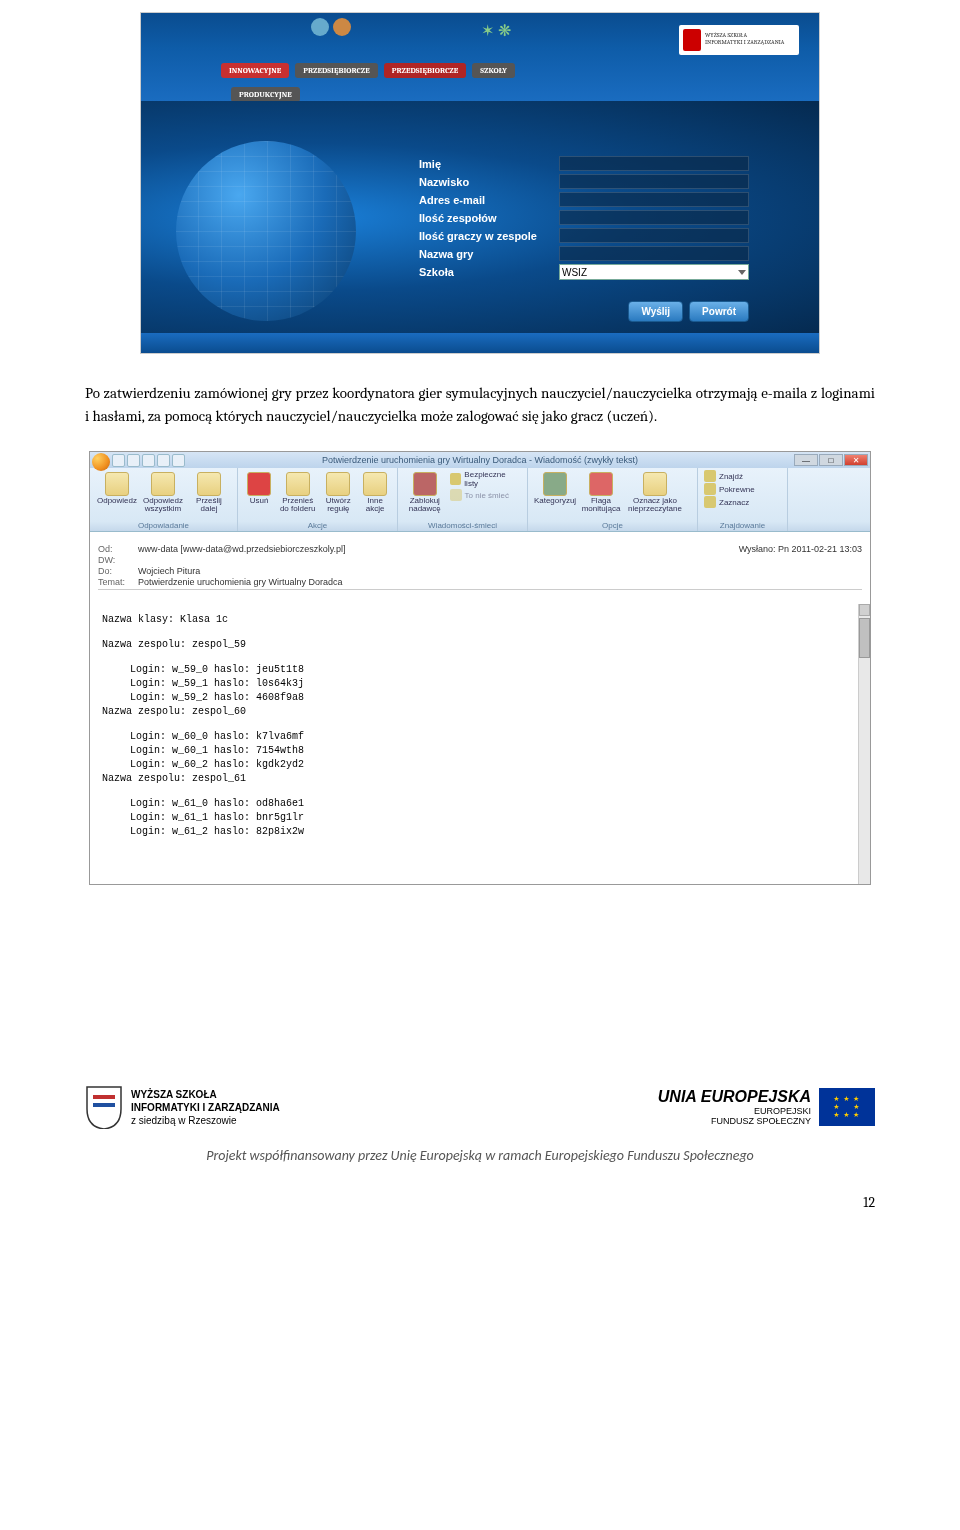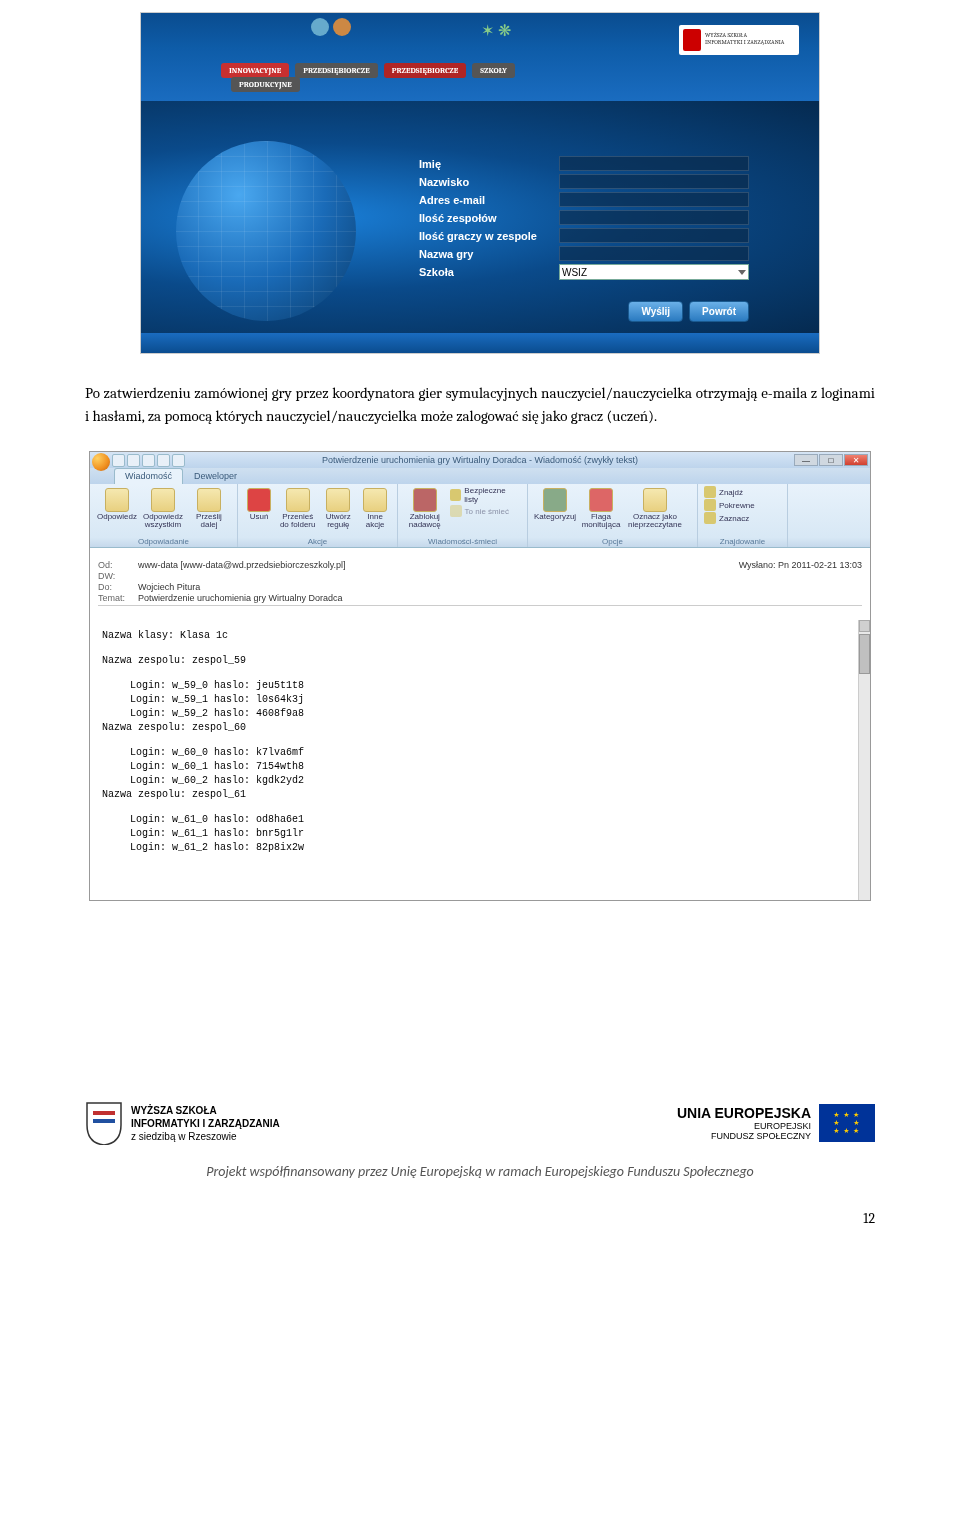--- a/index.html
+++ b/index.html
@@ -74,21 +74,21 @@
   .footer-logos { display: flex; justify-content: space-between; align-items: center; padding: 0 85px; margin-bottom: 18px; }
   .logo-block { display: flex; align-items: center; gap: 8px; }
   .kl-star { width: 42px; height: 42px; position: relative; }
   .kl-star svg { width: 100%; height: 100%; }
   .kl-text .t1 { font-size: 14px; font-weight: bold; font-family: Arial, sans-serif; letter-spacing: 0.5px; }
   .kl-text .t2 { font-size: 8px; font-family: Arial, sans-serif; letter-spacing: 0.3px; }
   .wsiz-shield { width: 38px; height: 44px; }
   .wsiz-text { font-size: 10px; font-weight: bold; font-family: Arial, sans-serif; line-height: 1.3; }
   .wsiz-text .sub { font-weight: normal; font-size: 10px; }
   .ue-text { text-align: right; font-family: Arial, sans-serif; }
-  .ue-text .t1 { font-size: 14px; font-weight: bold; }
+  .ue-text .t1 { font-size: 16px; font-weight: bold; font-style: italic; }
   .ue-text .t2 { font-size: 9px; }
   .ue-flag { width: 56px; height: 38px; background: #003399; display: flex; align-items: center; justify-content: center; }
   .ue-flag-stars { color: #ffcc00; font-size: 7px; letter-spacing: 1px; }
   .footer-line { text-align: center; font-style: italic; font-size: 14px; color: #555; font-family: Calibri, Arial, sans-serif; margin: 0 85px; }
   .page-num { text-align: right; font-size: 14px; margin: 30px 85px 40px 0; font-family: Cambria, serif; }
 </style>
 </head>
 <body>
 
 <div class="screenshot-1">
@@ -104,21 +104,21 @@
           <div>WYŻSZA SZKOŁA</div>
           <div>INFORMATYKI I ZARZĄDZANIA</div>
         </div>
     </div>
     <div class="s1-banner-text">
       <span class="s1-pill">INNOWACYJNE</span>
       <span class="s1-pill gray">PRZEDSIĘBIORCZE</span>
       <span class="s1-pill dark">PRZEDSIĘBIORCZE</span>
       <span class="s1-pill gray">SZKOŁY</span>
     </div>
-    <div style="position:absolute;left:90px;top:60px;">
+    <div style="position:absolute;left:90px;top:70px;">
       <span class="s1-pill gray">PRODUKCYJNE</span>
     </div>
   </div>
   <div class="s1-body">
     <div class="s1-globe"></div>
     <div class="s1-form">
       <div class="s1-form-row">
           <span class="s1-form-label">Imię</span>
           <span class="s1-form-input"></span>
         </div>
@@ -169,24 +169,20 @@
       <span class="s2-qat-btn"></span>
       <span class="s2-qat-btn"></span>
       <span class="s2-qat-btn"></span>
     </div>
     <span class="s2-title">Potwierdzenie uruchomienia gry Wirtualny Doradca - Wiadomość (zwykły tekst)</span>
     <div class="s2-winbtns">
       <span class="s2-winbtn">—</span>
       <span class="s2-winbtn">□</span>
       <span class="s2-winbtn close">✕</span>
     </div>
-  </div>
-  <div class="s2-tabs">
-    <span class="s2-tab active">Wiadomość</span>
-    <span class="s2-tab">Deweloper</span>
   </div>
   <div class="s2-ribbon">
     <div class="s2-group" style="width:148px;">
       <div class="s2-group-body">
         <div class="s2-bigbtn">
             <div class="ico"></div>
             <div class="lbl">Odpowiedz</div>
           </div>
         <div class="s2-bigbtn">
             <div class="ico"></div>

